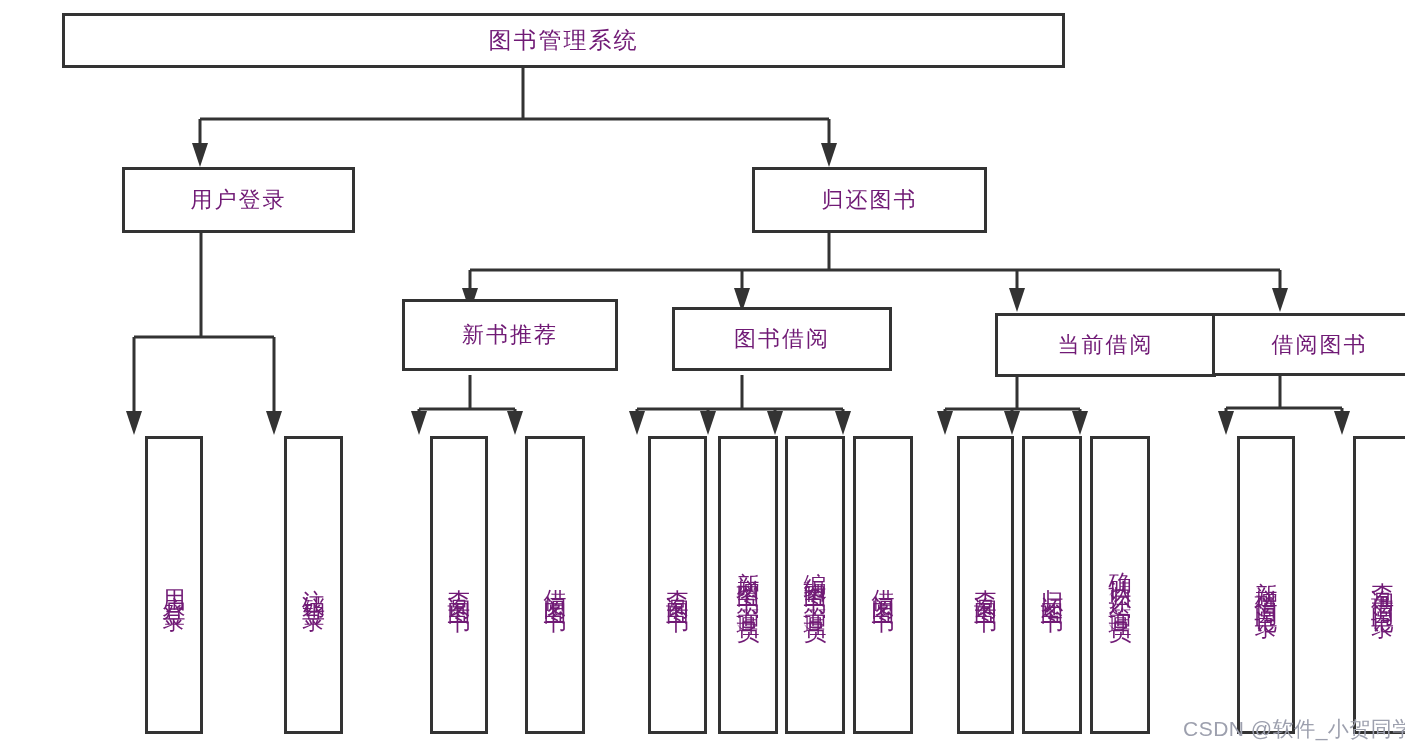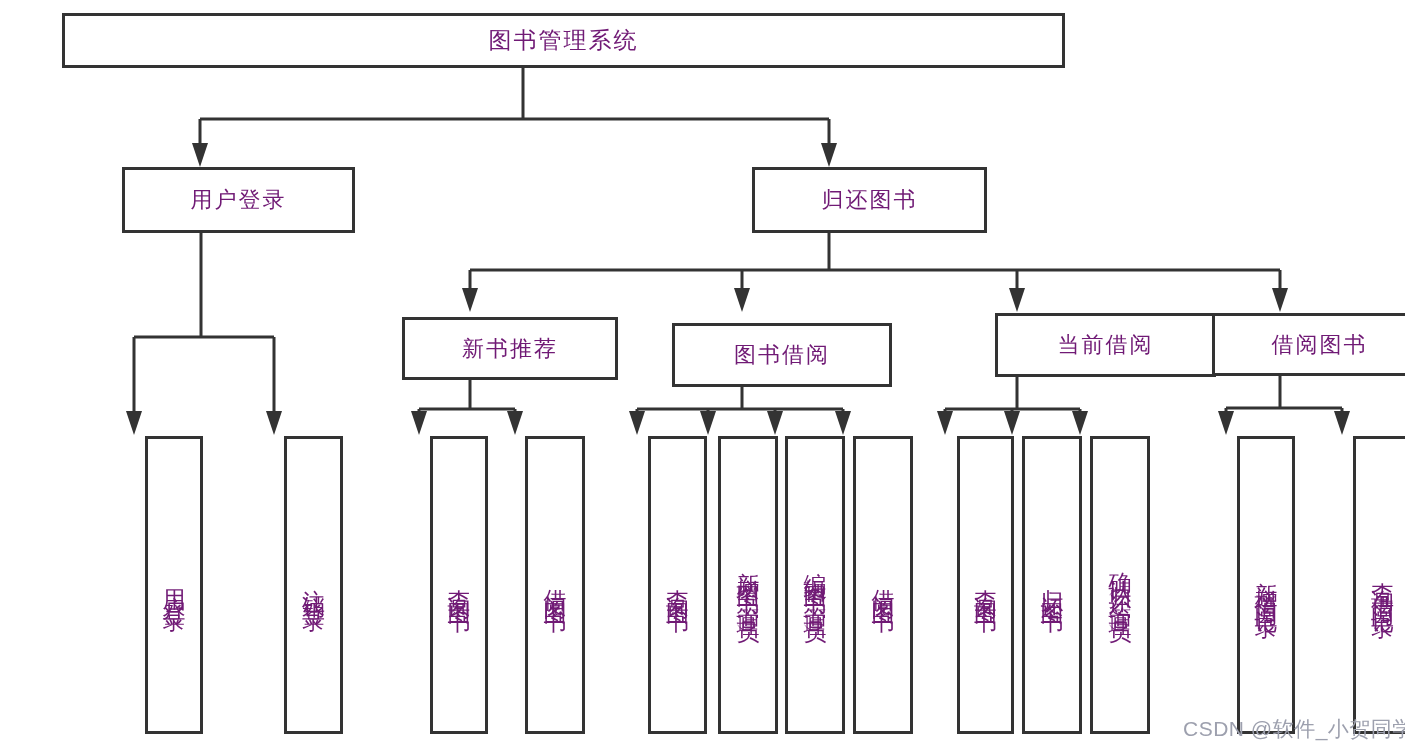--- a/index.html
+++ b/index.html
@@ -96,22 +96,22 @@
         <polygon points="1218,411 1234,411 1226,435"></polygon>
         <polygon points="1334,411 1350,411 1342,435"></polygon>
       </g>
   </svg>
 
   <div class="node root-node" style="left:22px; top:13px; width:1003px; height:55px;">图书管理系统</div>
 
   <div class="node hnode" style="left:82px; top:167px; width:233px; height:66px;">用户登录</div>
   <div class="node hnode" style="left:712px; top:167px; width:235px; height:66px;">归还图书</div>
 
-  <div class="node hnode" style="left:362px; top:317px; width:216px; height:63px;">新书推荐</div>
-  <div class="node hnode" style="left:632px; top:323px; width:220px; height:64px;">图书借阅</div>
+  <div class="node hnode" style="left:362px; top:299px; width:216px; height:72px;">新书推荐</div>
+  <div class="node hnode" style="left:632px; top:307px; width:220px; height:64px;">图书借阅</div>
   <div class="node hnode" style="left:955px; top:313px; width:221px; height:64px;">当前借阅</div>
   <div class="node hnode" style="left:1172px; top:313px; width:215px; height:63px;">借阅图书</div>
 
   <div class="node leaf" style="left:105px; top:436px; width:58px; height:298px;">用户登录</div>
   <div class="node leaf" style="left:244px; top:436px; width:59px; height:298px;">注销登录</div>
 
   <div class="node leaf" style="left:390px; top:436px; width:58px; height:298px;">查询图书</div>
   <div class="node leaf" style="left:485px; top:436px; width:60px; height:298px;">借阅图书</div>
 
   <div class="node leaf" style="left:608px; top:436px; width:59px; height:298px;">查询图书</div>

